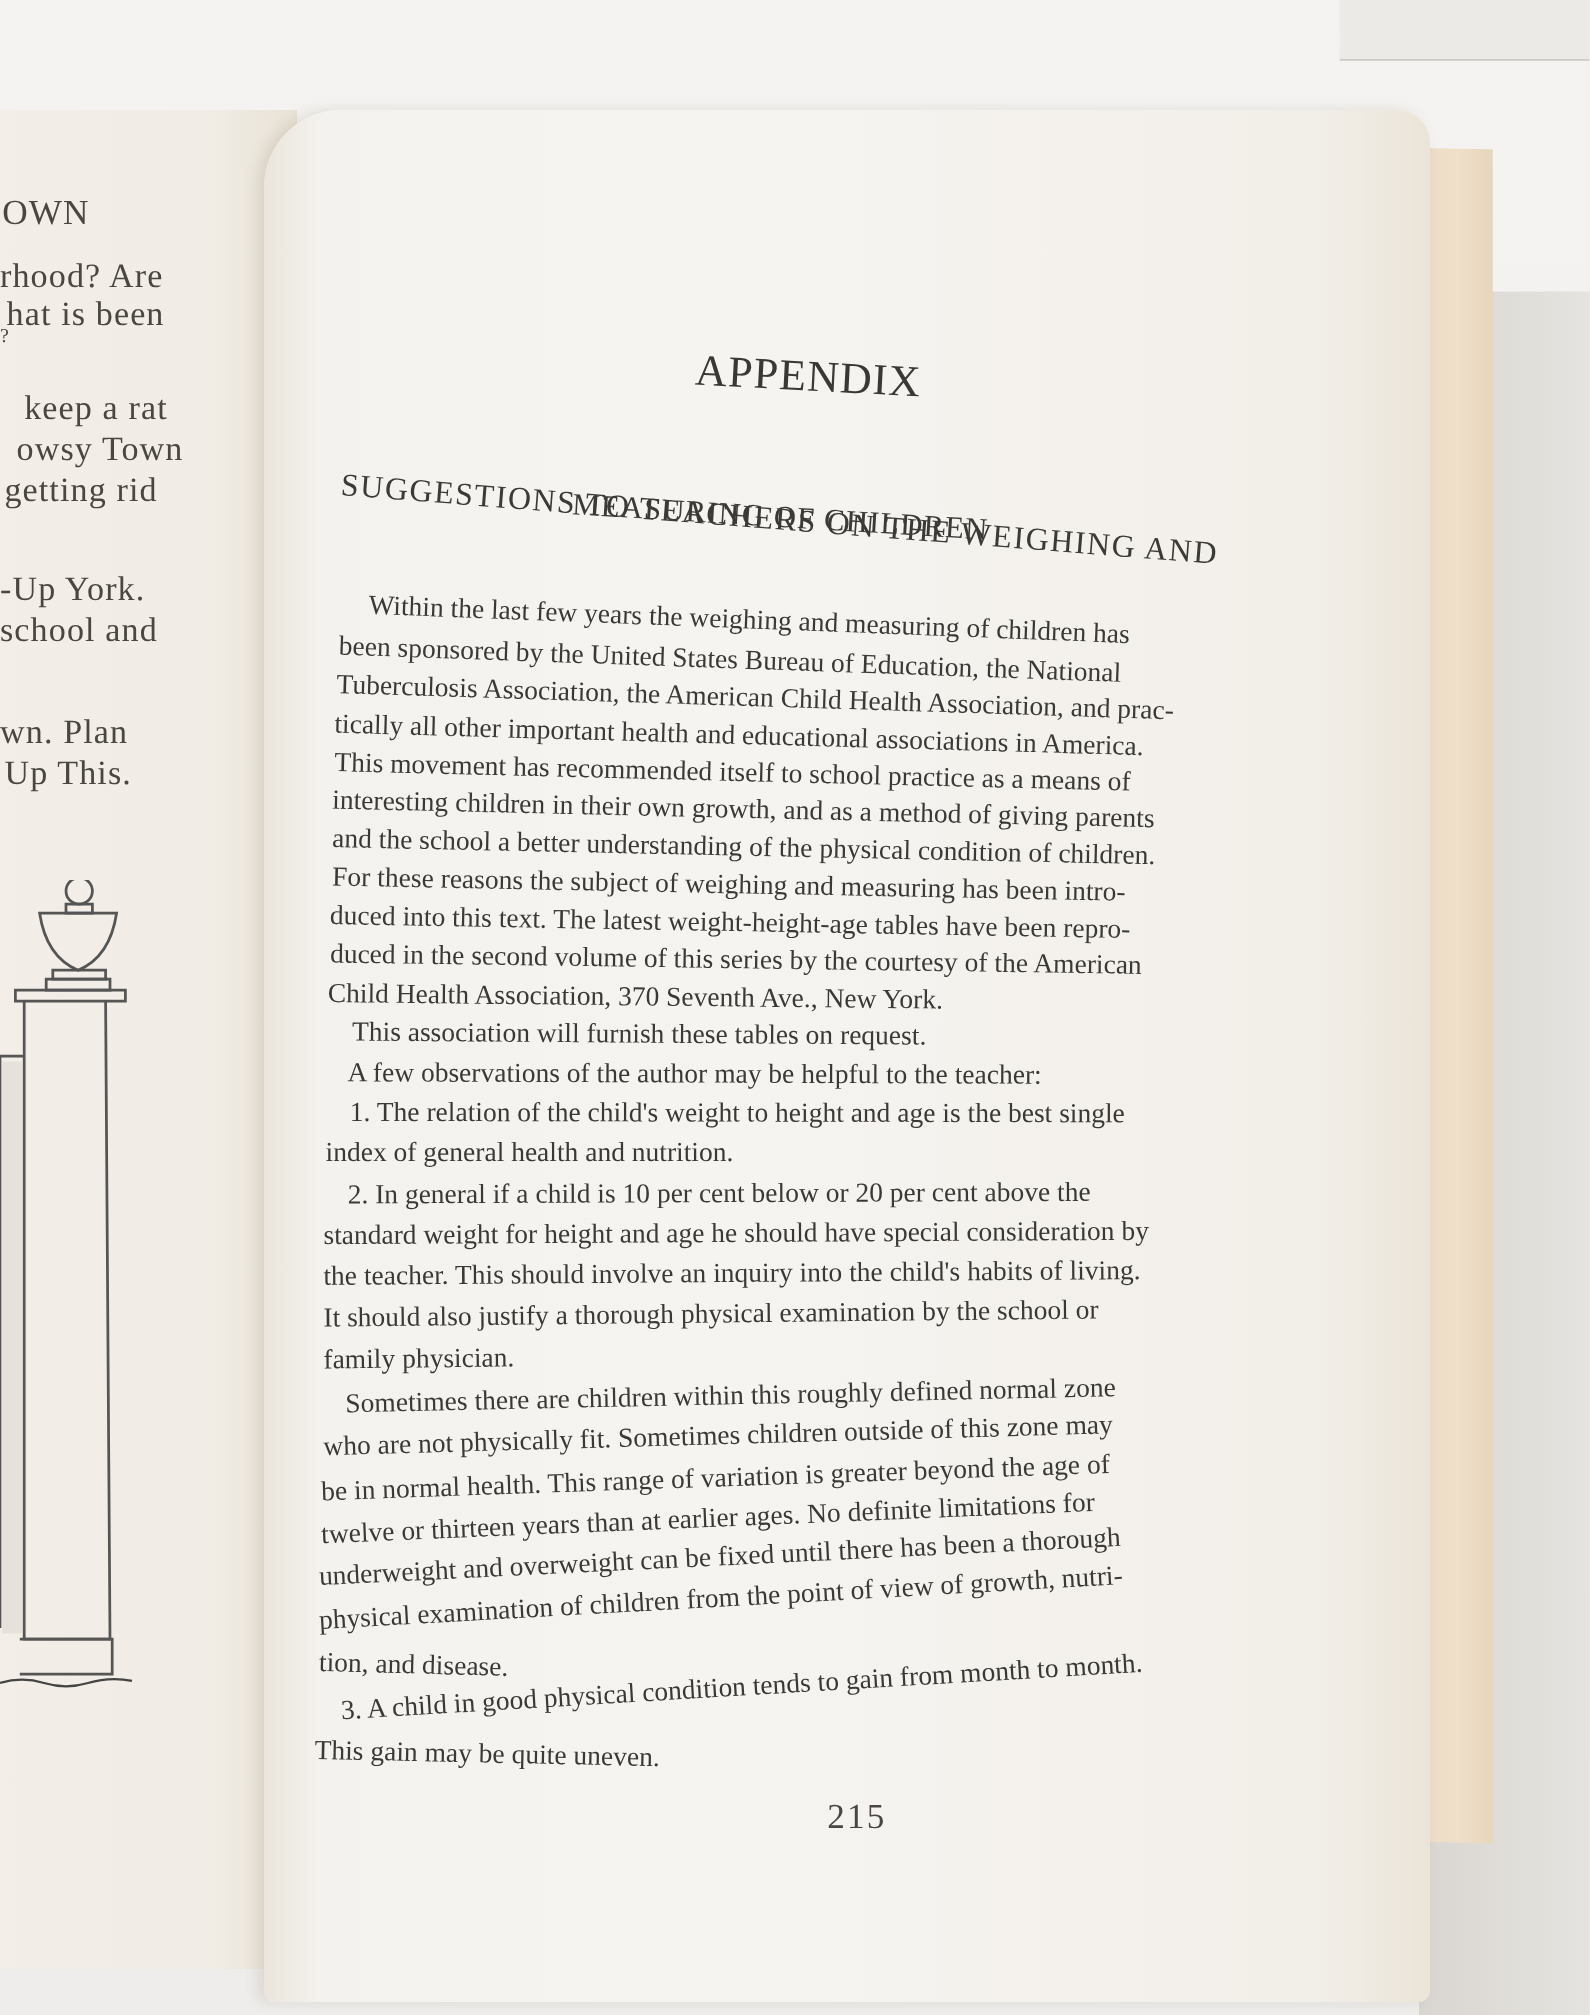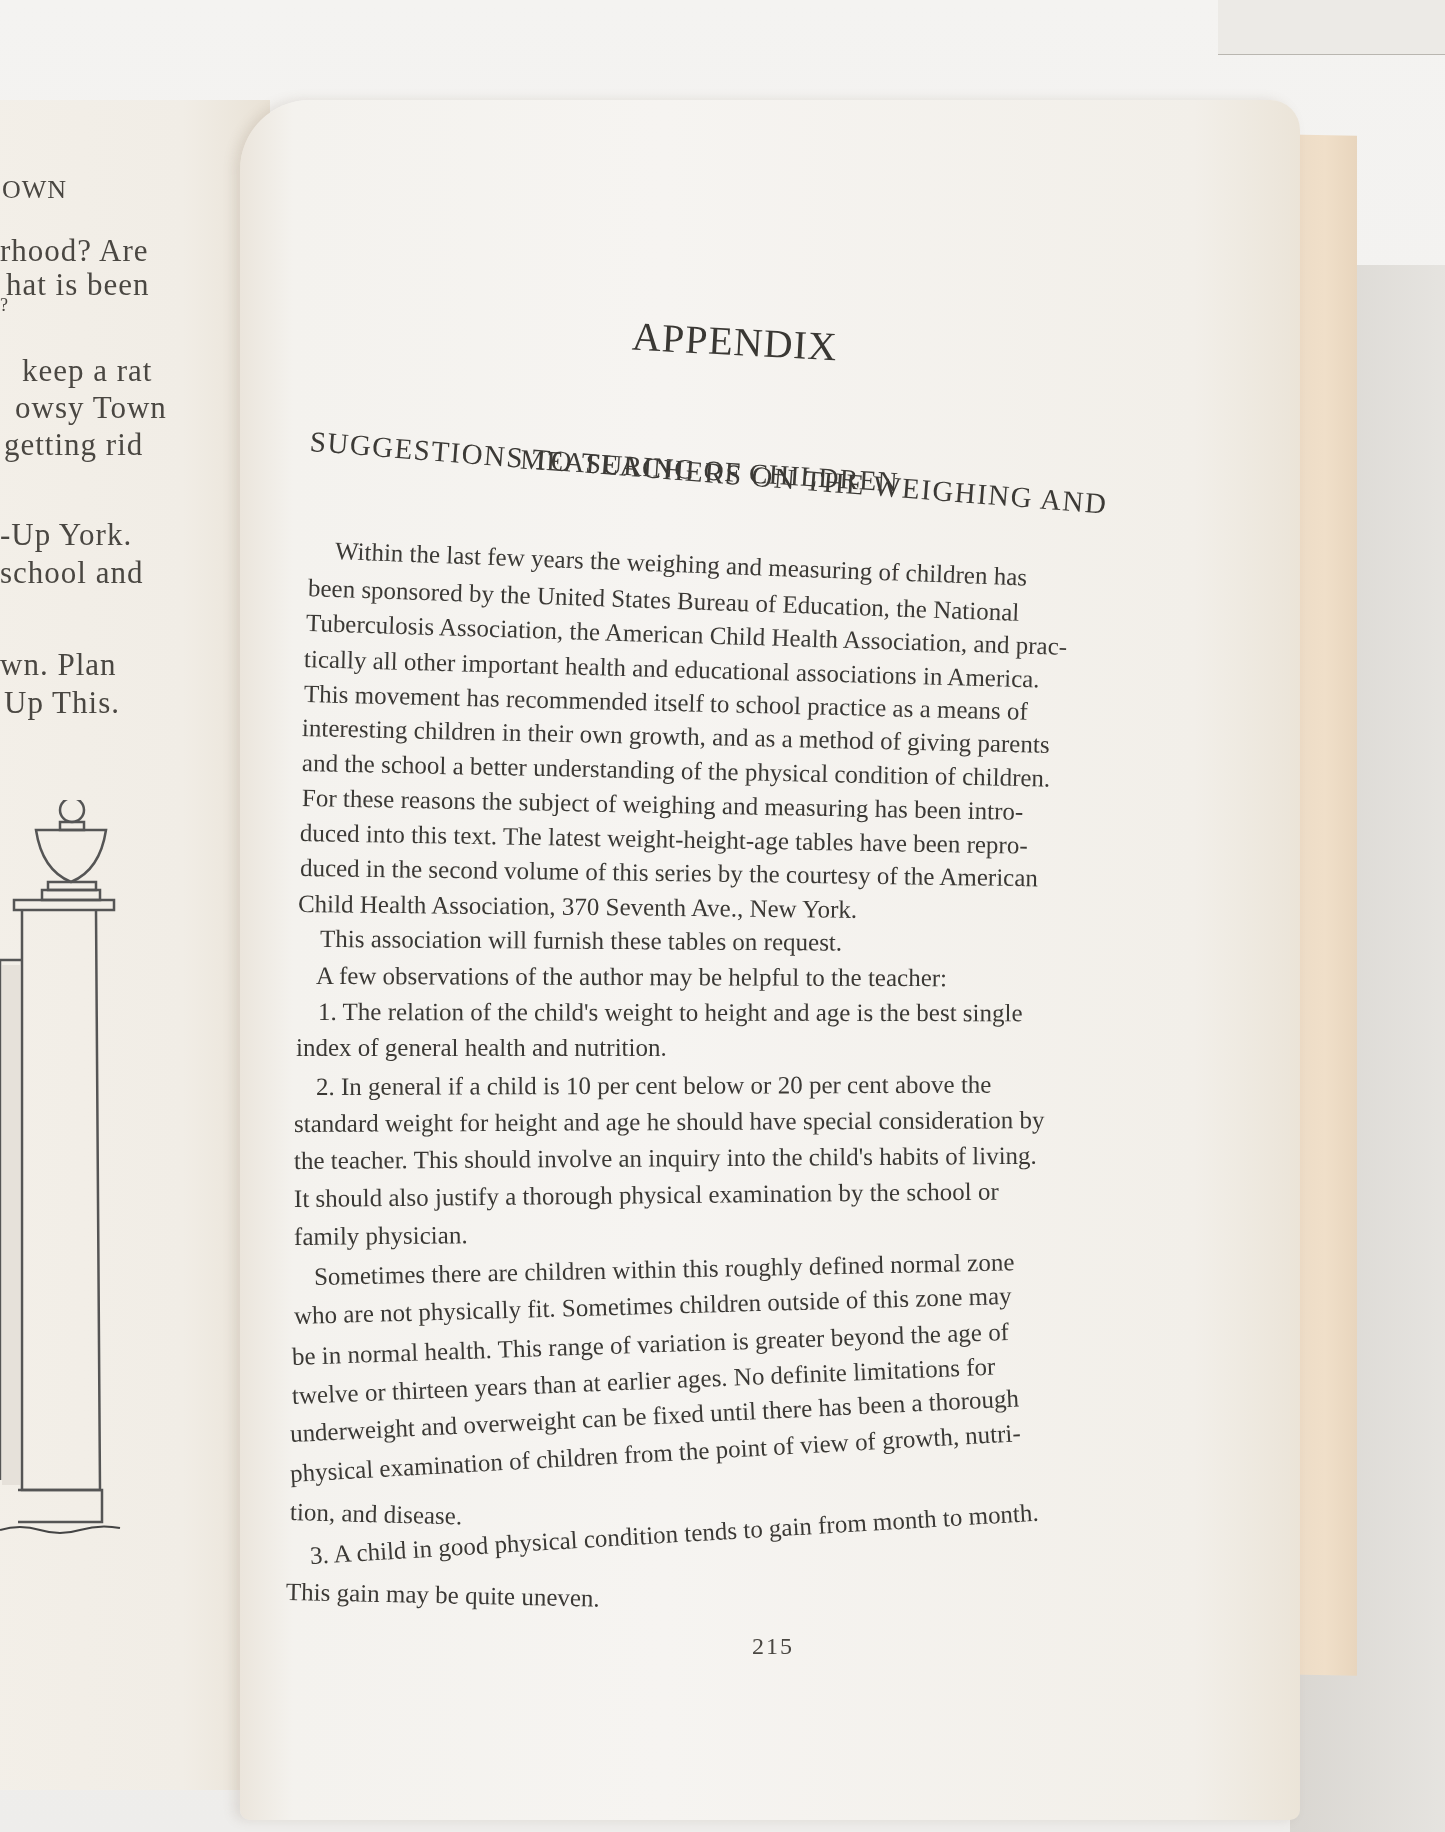--- a/index.html
+++ b/index.html
@@ -37,36 +37,36 @@
   .appendix-title { position: absolute; left: 632px; top: 318px; font-size: 40px; color: #3a3834;
     transform: rotate(3deg); letter-spacing: 1px; }
   .subtitle-1 { position: absolute; left: 310px; top: 425px; font-size: 29px; color: #3c3a36;
     transform: rotate(4.5deg); transform-origin: left center; letter-spacing: 1.5px; white-space: nowrap; }
   .subtitle-2 { position: absolute; left: 520px; top: 455px; font-size: 28px; color: #3c3a36;
     transform: rotate(3.5deg); letter-spacing: 1px; white-space: nowrap; }
 
   .body-text { position: absolute; left: 300px; top: 520px; width: 900px; color: #3b3935; font-size: 25px; }
   .body-text .ln { position: absolute; left: 0; white-space: nowrap; transform-origin: left center; }
 
-  .page-number { position: absolute; left: 752px; top: 1633px; font-size: 24px; color: #4a4742; letter-spacing: 2px; }
+  .page-number { position: absolute; left: 752px; top: 1633px; font-size: 32px; color: #4a4742; letter-spacing: 2px; }
 
   
   .illus { position: absolute; left: 0; top: 800px; width: 130px; height: 790px; }
 </style>
 </head>
 <body>
 
 <div class="backdrop"></div>
 <div class="card-top"></div>
 <div class="shadow"></div>
 <div class="page-block"></div>
 
 <div class="left-page"></div>
 <div class="left-text">
-  <span class="ln" style="left:2px; top:-30px; font-size:26px;">OWN</span>
+  <span class="ln" style="left:2px; top:-30px; font-size:32px;">OWN</span>
   <span class="ln" style="left:0; top:28px;">rhood?  Are</span>
   <span class="ln" style="left:6px; top:62px;">hat is been</span>
   <span class="ln" style="left:0; top:90px; font-size:18px;">?</span>
   <span class="ln" style="left:22px; top:148px;">keep a rat</span>
   <span class="ln" style="left:0; top:185px;padding-left:15px;">owsy Town</span>
   <span class="ln" style="left:4px; top:222px;">getting rid</span>
   <span class="ln" style="left:0; top:312px;">-Up York.</span>
   <span class="ln" style="left:0; top:350px;font-family:Liberation Serif, serif;">school and</span>
   <span class="ln" style="left:0; top:442px;">wn.  Plan</span>
   <span class="ln" style="left:4px; top:480px;">Up This.</span>

